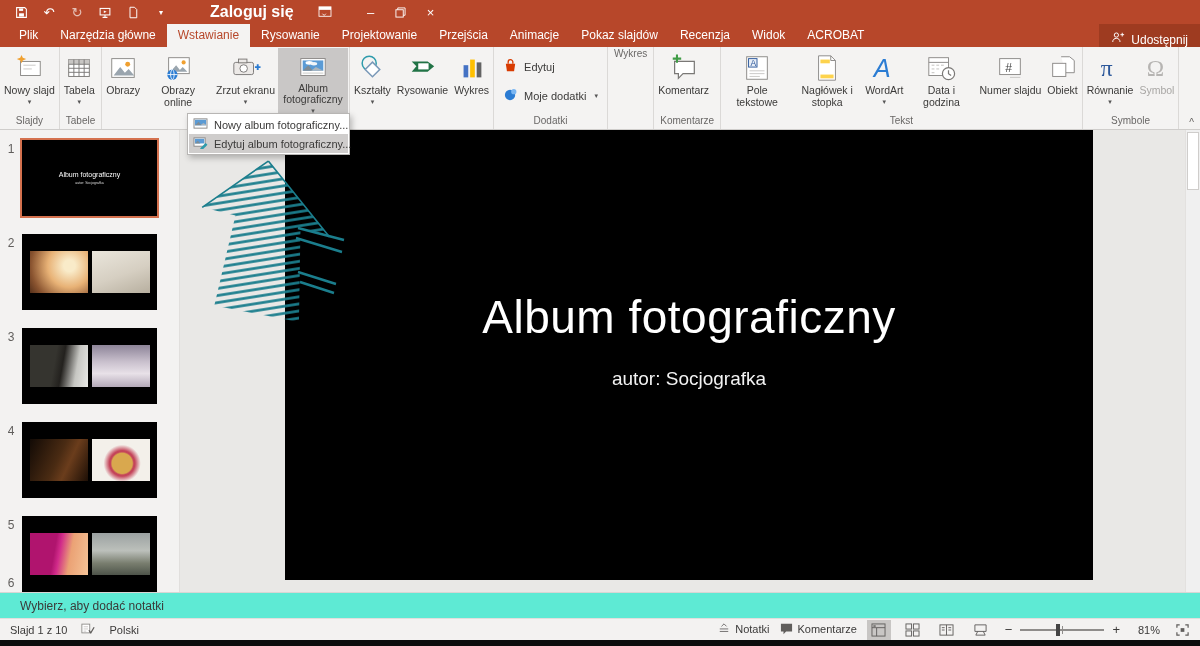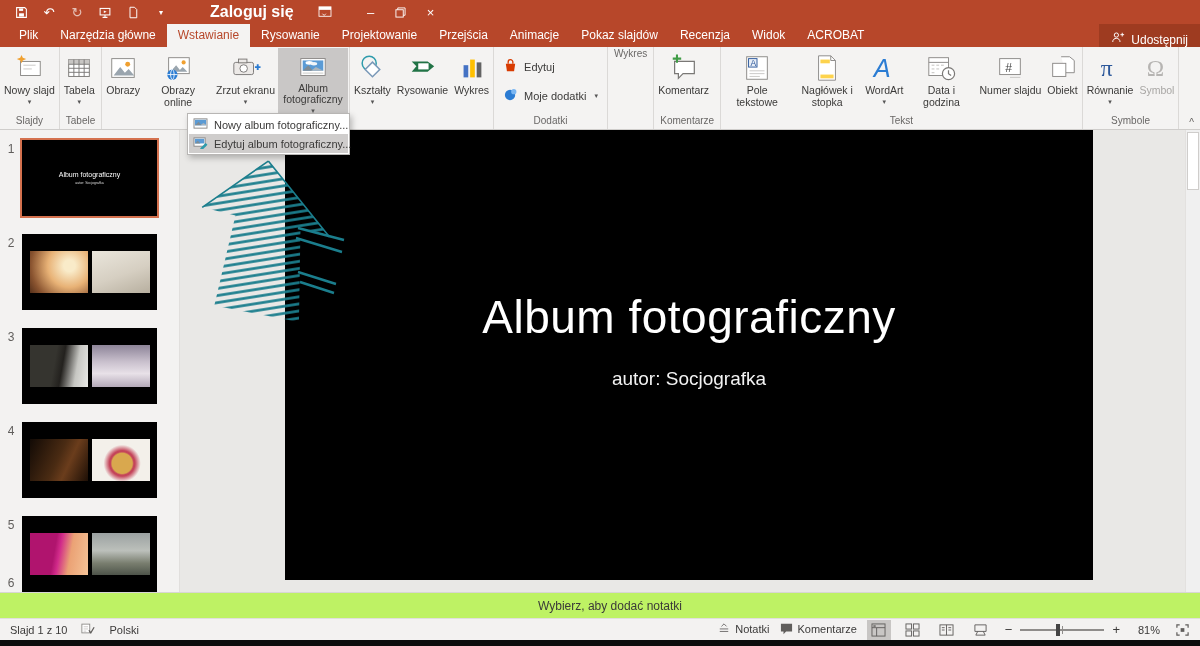--- a/index.html
+++ b/index.html
@@ -71,21 +71,21 @@
 
   
   .dropdown { position:absolute; left:187px; top:113px; width:163px; background:#fff; border:1px solid #b8b6b4; box-shadow:2px 3px 6px rgba(0,0,0,.25); z-index:50; padding:1px; }
   .dd-item { height:19px; display:flex; align-items:center; gap:6px; padding:0 6px 0 4px; font-size:11px; color:#3b3a39; cursor:pointer; white-space:nowrap; }
   .dd-item.hover { background:#cfcdcc; }
 
   
   .arrow-annot { position:absolute; left:186px; top:156px; z-index:40; pointer-events:none; }
 
   
-  .notesbar { height:26px; background:#bef264; border-top:1px solid #d8d6d4; display:flex; align-items:center; padding-left:20px; font-size:12px; color:#3b3a39; cursor:text;justify-content:center; }
+  .notesbar { height:26px; background:#5eead4; border-top:1px solid #d8d6d4; display:flex; align-items:center; padding-left:20px; font-size:12px; color:#3b3a39; cursor:text; }
 
   
   .statusbar { height:22px; background:#f3f2f1; border-top:1px solid #e1dfdd; display:flex; align-items:center; font-size:11px; color:#3b3a39; padding:0 6px; }
   .sb-left { display:flex; align-items:center; gap:14px; padding-left:4px; }
   .sb-spacer { flex:1; }
   .sb-right { display:flex; align-items:center; gap:10px; }
   .sb-item { display:flex; align-items:flex-start; gap:5px; cursor:pointer; }
   .viewbtn { width:24px; height:20px; display:flex; align-items:center; justify-content:center; cursor:pointer; }
   .viewbtn.sel { background:#c8c6c4; }
   .zoomslider { display:flex; align-items:center; gap:6px; }

